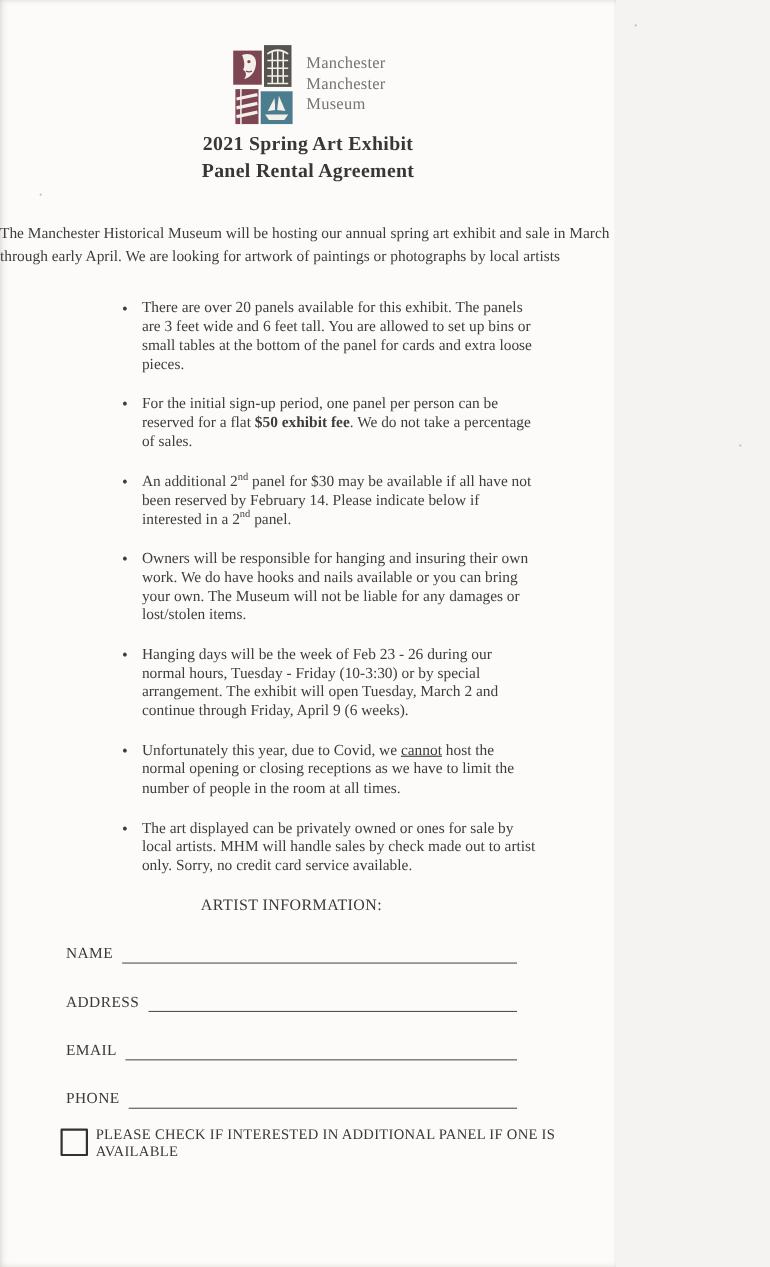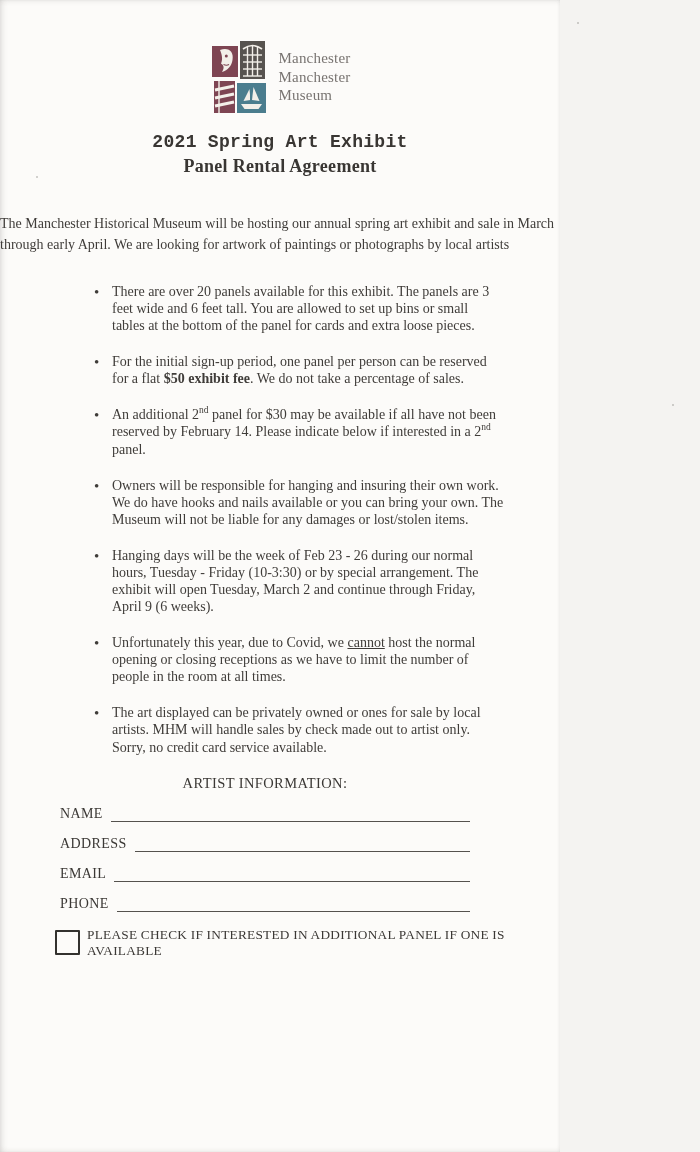--- a/index.html
+++ b/index.html
@@ -39,52 +39,52 @@
   .logo-name{
     font-size:15px;line-height:1.25;color:var(--logo-gray);
     letter-spacing:.2px;
   }
   .logo-name span{display:block;}
   
   h1,h2{
     text-align:center;font-weight:bold;color:#393633;
     font-size:18px;letter-spacing:.3px;
   }
-  h1{margin:18px 0 0;font-family:Liberation Mono, monospace;}
+  h1{margin:6px 0 0;}
   h2{margin:4px 0 0;}
   
   .intro{
     width:584px;margin:36px auto 0;
     font-size:14px;line-height:1.5;
   }
   
   .bullets{
     list-style:none;
-    margin:28px 0 0;
+    margin:28px 17px 0;
     padding:0 56px 0 112px;
   }
   .bullets li{
     position:relative;
     margin-bottom:19px;
     font-size:14px;line-height:1.22;
   }
   .bullets li::before{
     content:"\2022";
     position:absolute;left:-18px;top:0;
     font-size:15px;
   }
   .bullets sup{font-size:9.5px;line-height:0;}
   
   .artist-section{padding:0 90px 0 60px;text-align:center;}
   .form-heading{
     font-size:14.5px;letter-spacing:.4px;margin-top:9px;color:#3b3835;
   }
   .field-row{
     display:flex;align-items:flex-end;gap:8px;
-    margin-top:11px;height:19px;
+    margin-top:25px;height:19px;
   }
   .field-label{
     font-size:14px;letter-spacing:.4px;white-space:nowrap;color:#3b3835;
   }
   .field-line{
     flex:1;border-bottom:1.4px solid var(--line);
     height:17px;font-size:14px;
   }
   .checkbox-row{
     display:flex;align-items:center;gap:7px;

